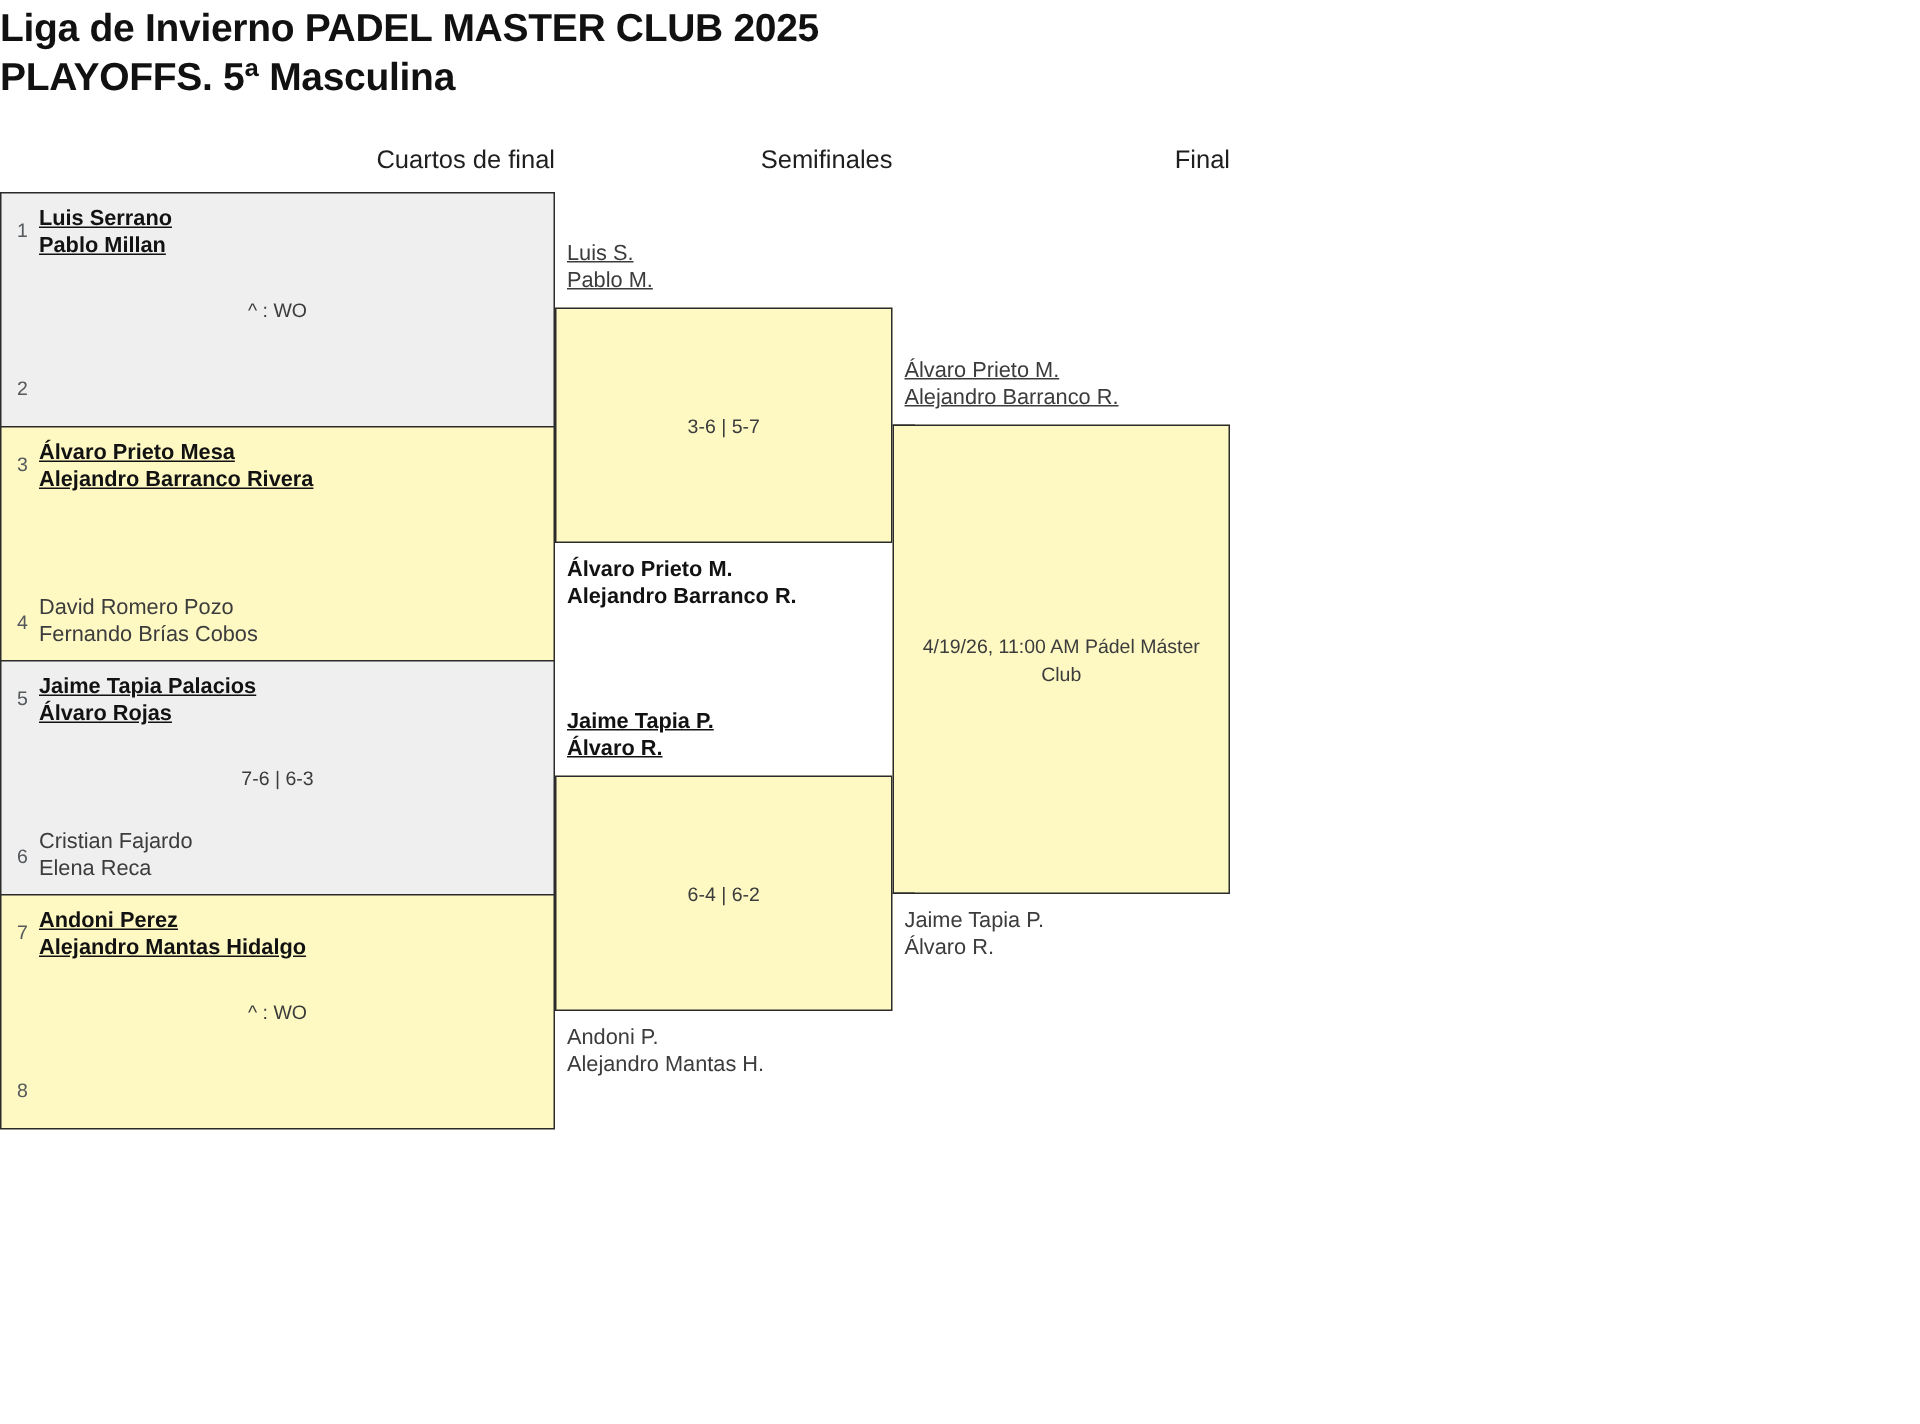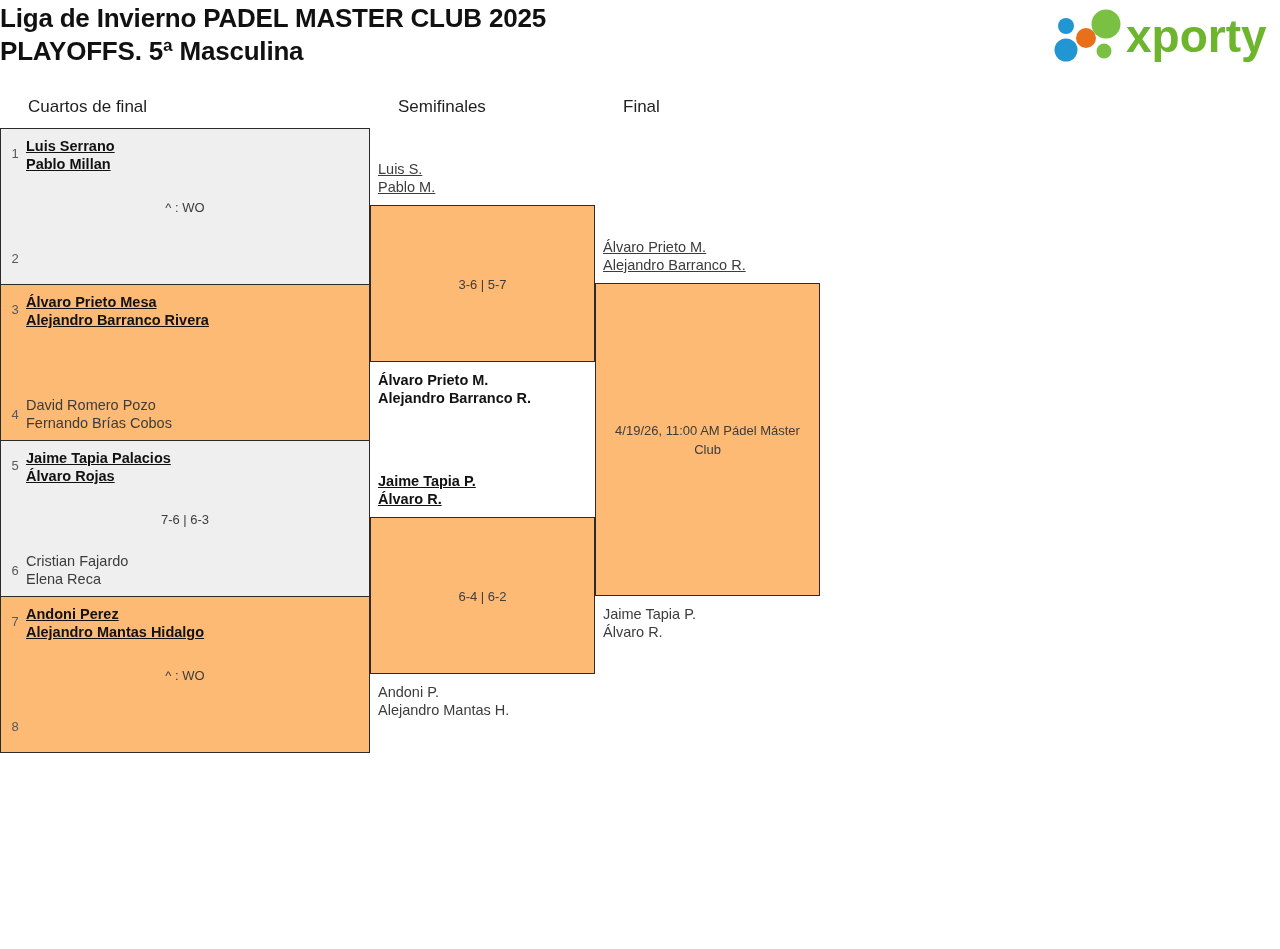--- a/index.html
+++ b/index.html
@@ -41,41 +41,41 @@
     height: 60px;
   }
 
   
   .round-header {
     position: absolute;
     top: 95px;
     font-size: 17px;
     font-weight: normal;
     color: #1f1f1f;
-    text-align: left;
+    text-align: right;
     line-height: 24px;
     padding-left: 28px;
   }
   #round-header-0 { left: 0px;   width: 370px; }
   #round-header-1 { left: 370px; width: 225px; }
   #round-header-2 { left: 595px; width: 225px; }
 
   
   .bracket {
     position: absolute;
     left: 0;
     top: 0;
     width: 1280px;
     height: 949px;
   }
 
   .match {
     position: absolute;
     border: 1px solid #2b2b2b;
-    background: #fdba74;
+    background: #fef9c3;
   }
   .match.shaded { background: #efefef; }
 
   .match .team {
     position: absolute;
     left: 25px;
     right: 6px;
     font-size: 14.5px;
     line-height: 18px;
     color: #3c3c3c;
@@ -123,30 +123,20 @@
   }
 </style>
 </head>
 <body>
 
 <div id="root">
 
   <div class="page-title">Liga de Invierno PADEL MASTER CLUB 2025
 PLAYOFFS. 5ª Masculina</div>
 
-  <div class="brand-logo">
-    <svg viewBox="0 0 226 60" width="226" height="60" aria-hidden="true">
-      <circle cx="16" cy="20" r="8" fill="#2196d3"></circle>
-      <circle cx="16" cy="44" r="11.5" fill="#2196d3"></circle>
-      <circle cx="36" cy="32" r="10" fill="#e8701a"></circle>
-      <circle cx="56" cy="18" r="14.5" fill="#7ac143"></circle>
-      <circle cx="54" cy="45" r="7.5" fill="#7ac143"></circle>
-      <text x="76" y="46" font-family="Liberation Sans, sans-serif" font-size="46" font-weight="bold" fill="#6cb52d">xporty</text>
-    </svg>
-  </div>
 
   <div class="round-header" id="round-header-0">Cuartos de final</div>
   <div class="round-header" id="round-header-1">Semifinales</div>
   <div class="round-header" id="round-header-2">Final</div>
 
   <div class="bracket">
 
     <div class="match shaded" id="qf1" style="left:0px; top:128px; width:370px; height:157px;">
       <div class="seed top">1</div>
       <div class="team top winner">Luis Serrano

